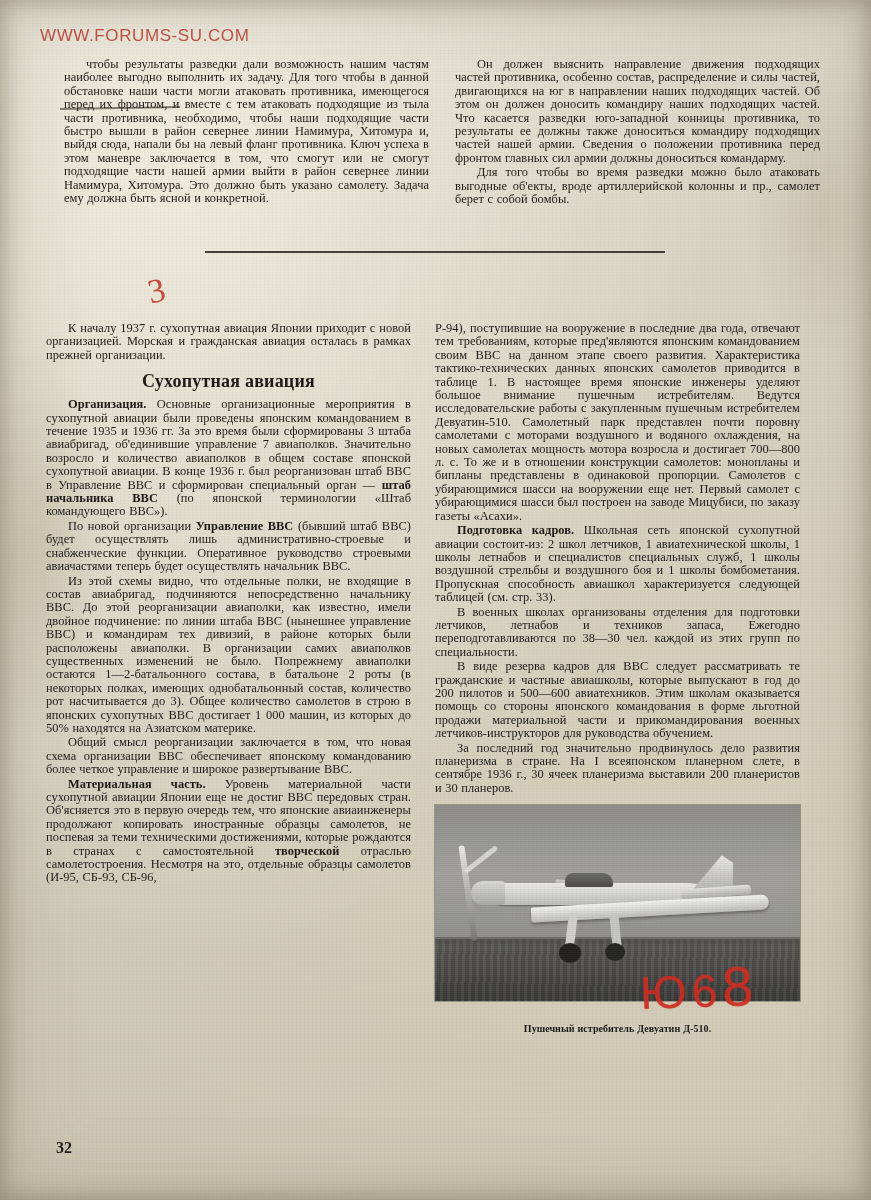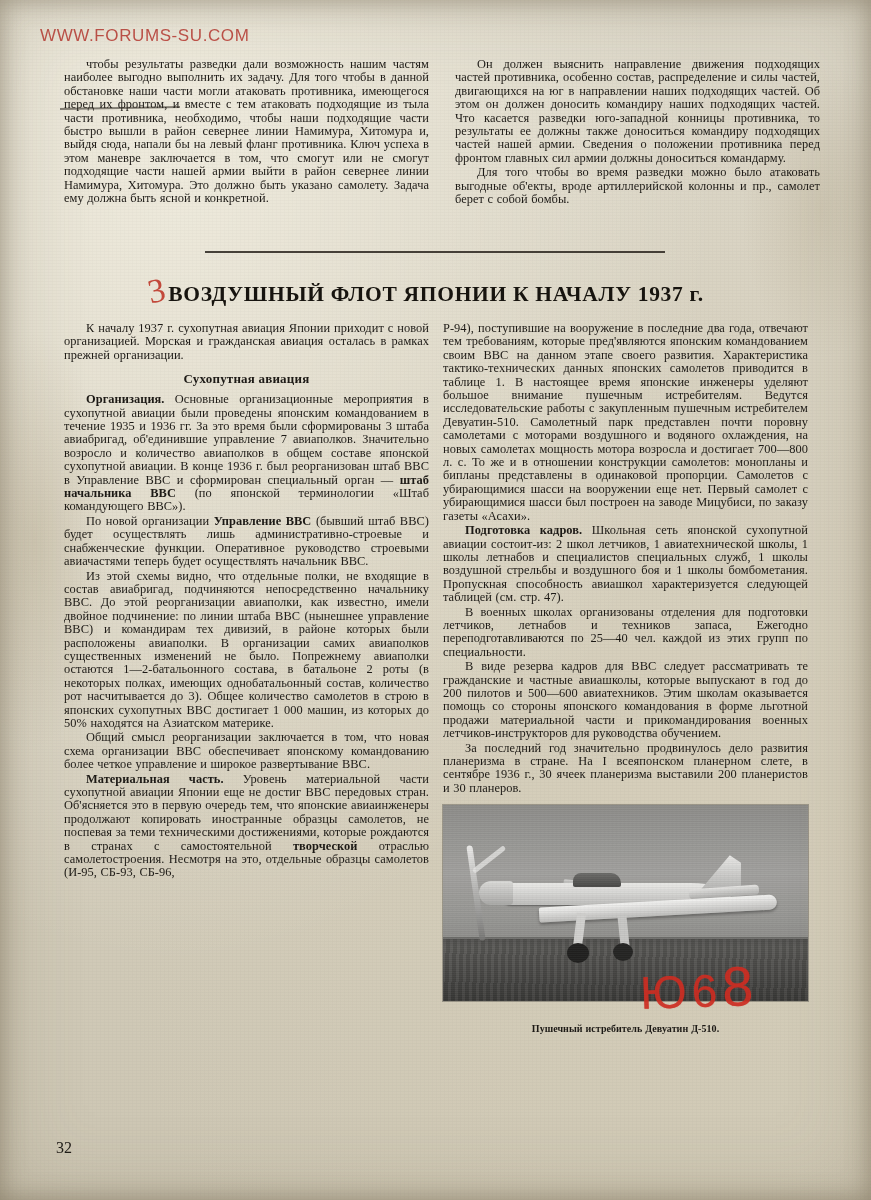--- a/index.html
+++ b/index.html
@@ -110,30 +110,30 @@
     text-align: center;
     font-family: "Liberation Serif", serif;
     font-weight: bold;
     font-size: 21.5px;
     letter-spacing: 0.7px;
     color: #17140f;
   }
 
   .body-block {
     position: absolute;
-    left: 64px;
+    left: 46px;
     top: 322px;
     width: 756px;
     display: flex;
-    gap: 14px;
+    gap: 24px;
   }
   .subhead {
     text-align: center;
     font-weight: bold;
-    font-size: 13px;
+    font-size: 18px;
     margin: 9px 0 6px 0;
     letter-spacing: 0.2px;
   }
   .runin { font-weight: bold; }
 
   
   .photo-wrap {
     position: relative;
     margin-top: 10px;
     width: 365px;
@@ -309,21 +309,21 @@
     background: #2a241d;
     opacity: 0.55;
     transform: rotate(-1deg);
   }
 
   .folio {
     position: absolute;
     left: 56px;
     top: 1139px;
     font-family: "Liberation Serif", serif;
-    font-weight: normal;
+    font-weight: bold;
     font-size: 16px;
   }
 </style>
 </head>
 <body>
 
 <div class="page">
 
   <div class="stain-a"></div>
   <div class="stain-b"></div>
@@ -339,44 +339,43 @@
       <p>Для того чтобы во время разведки можно было атаковать выгодные об'екты, вроде артиллерийской колонны и пр., самолет берет с собой бомбы.</p>
     </div>
   </div>
 
   <div class="scribble"></div>
 
   <div class="rule"></div>
 
   <div class="mark-3">3</div>
 
-  <div class="headline">ВОЗДУШНЫЙ ФЛОТ ЯПОНИИ К НАЧАЛУ 1937 г.</div>
 
   <div class="body-block">
 
     <div class="col">
       <p>К началу 1937 г. сухопутная авиация Японии приходит с новой организацией. Морская и гражданская авиация осталась в рамках прежней организации.</p>
       <div class="subhead">Сухопутная авиация</div>
 
       <p><span class="runin">Организация.</span><span> Основные организационные мероприятия в сухопутной авиации были проведены японским командованием в течение 1935 и 1936 гг. За это время были сформированы 3 штаба авиабригад, об'единившие управление 7 авиаполков. Значительно возросло и количество авиаполков в общем составе японской сухопутной авиации. В конце 1936 г. был реорганизован штаб ВВС в Управление ВВС и сформирован специальный орган — </span><span class="runin">штаб начальника ВВС</span><span> (по японской терминологии «Штаб командующего ВВС»).</span></p>
 
       <p><span>По новой организации </span><span class="runin">Управление ВВС</span><span> (бывший штаб ВВС) будет осуществлять лишь административно-строевые и снабженческие функции. Оперативное руководство строевыми авиачастями теперь будет осуществлять начальник ВВС.</span></p>
 
       <p>Из этой схемы видно, что отдельные полки, не входящие в состав авиабригад, подчиняются непосредственно начальнику ВВС. До этой реорганизации авиаполки, как известно, имели двойное подчинение: по линии штаба ВВС (нынешнее управление ВВС) и командирам тех дивизий, в районе которых были расположены авиаполки. В организации самих авиаполков существенных изменений не было. Попрежнему авиаполки остаются 1—2-батальонного состава, в батальоне 2 роты (в некоторых полках, имеющих однобатальонный состав, количество рот насчитывается до 3). Общее количество самолетов в строю в японских сухопутных ВВС достигает 1 000 машин, из которых до 50% находятся на Азиатском материке.</p>
       <p>Общий смысл реорганизации заключается в том, что новая схема организации ВВС обеспечивает японскому командованию более четкое управление и широкое развертывание ВВС.</p>
 
       <p><span class="runin">Материальная часть.</span><span> Уровень материальной части сухопутной авиации Японии еще не достиг ВВС передовых стран. Об'ясняется это в первую очередь тем, что японские авиаинженеры продолжают копировать иностранные образцы самолетов, не поспевая за теми техническими достижениями, которые рождаются в странах с самостоятельной </span><span class="runin">творческой</span><span> отраслью самолетостроения. Несмотря на это, отдельные образцы самолетов (И-95, СБ-93, СБ-96,</span></p>
     </div>
 
     <div class="col">
       <p class="noind">Р-94), поступившие на вооружение в последние два года, отвечают тем требованиям, которые пред'являются японским командованием своим ВВС на данном этапе своего развития. Характеристика тактико-технических данных японских самолетов приводится в таблице 1. В настоящее время японские инженеры уделяют большое внимание пушечным истребителям. Ведутся исследовательские работы с закупленным пушечным истребителем Девуатин-510. Самолетный парк представлен почти поровну самолетами с моторами воздушного и водяного охлаждения, на новых самолетах мощность мотора возросла и достигает 700—800 л. с. То же и в отношении конструкции самолетов: монопланы и бипланы представлены в одинаковой пропорции. Самолетов с убирающимися шасси на вооружении еще нет. Первый самолет с убирающимися шасси был построен на заводе Мицубиси, по заказу газеты «Асахи».</p>
 
-      <p><span class="runin">Подготовка кадров.</span><span> Школьная сеть японской сухопутной авиации состоит-из: 2 школ летчиков, 1 авиатехнической школы, 1 школы летнабов и специалистов специальных служб, 1 школы воздушной стрельбы и воздушного боя и 1 школы бомбометания. Пропускная способность авиашкол характеризуется следующей таблицей (см. стр. 47).</span></p>
-
-      <p>В военных школах организованы отделения для подготовки летчиков, летнабов и техников запаса, Ежегодно переподготавливаются по 25—40 чел. каждой из этих групп по специальности.</p>
+      <p><span class="runin">Подготовка кадров.</span><span> Школьная сеть японской сухопутной авиации состоит-из: 2 школ летчиков, 1 авиатехнической школы, 1 школы летнабов и специалистов специальных служб, 1 школы воздушной стрельбы и воздушного боя и 1 школы бомбометания. Пропускная способность авиашкол характеризуется следующей таблицей (см. стр. 33).</span></p>
+
+      <p>В военных школах организованы отделения для подготовки летчиков, летнабов и техников запаса, Ежегодно переподготавливаются по 38—30 чел. каждой из этих групп по специальности.</p>
       <p>В виде резерва кадров для ВВС следует рассматривать те гражданские и частные авиашколы, которые выпускают в год до 200 пилотов и 500—600 авиатехников. Этим школам оказывается помощь со стороны японского командования в форме льготной продажи материальной части и прикомандирования военных летчиков-инструкторов для руководства обучением.</p>
       <p>За последний год значительно продвинулось дело развития планеризма в стране. На I всеяпонском планерном слете, в сентябре 1936 г., 30 ячеек планеризма выставили 200 планеристов и 30 планеров.</p>
 
       <div class="photo-wrap">
         <div class="sky"></div>
         <div class="ground"></div>
         <div class="grassline"></div>
         <div class="wing-far"></div>
         <div class="fuse"></div>
         <div class="nose"></div>

